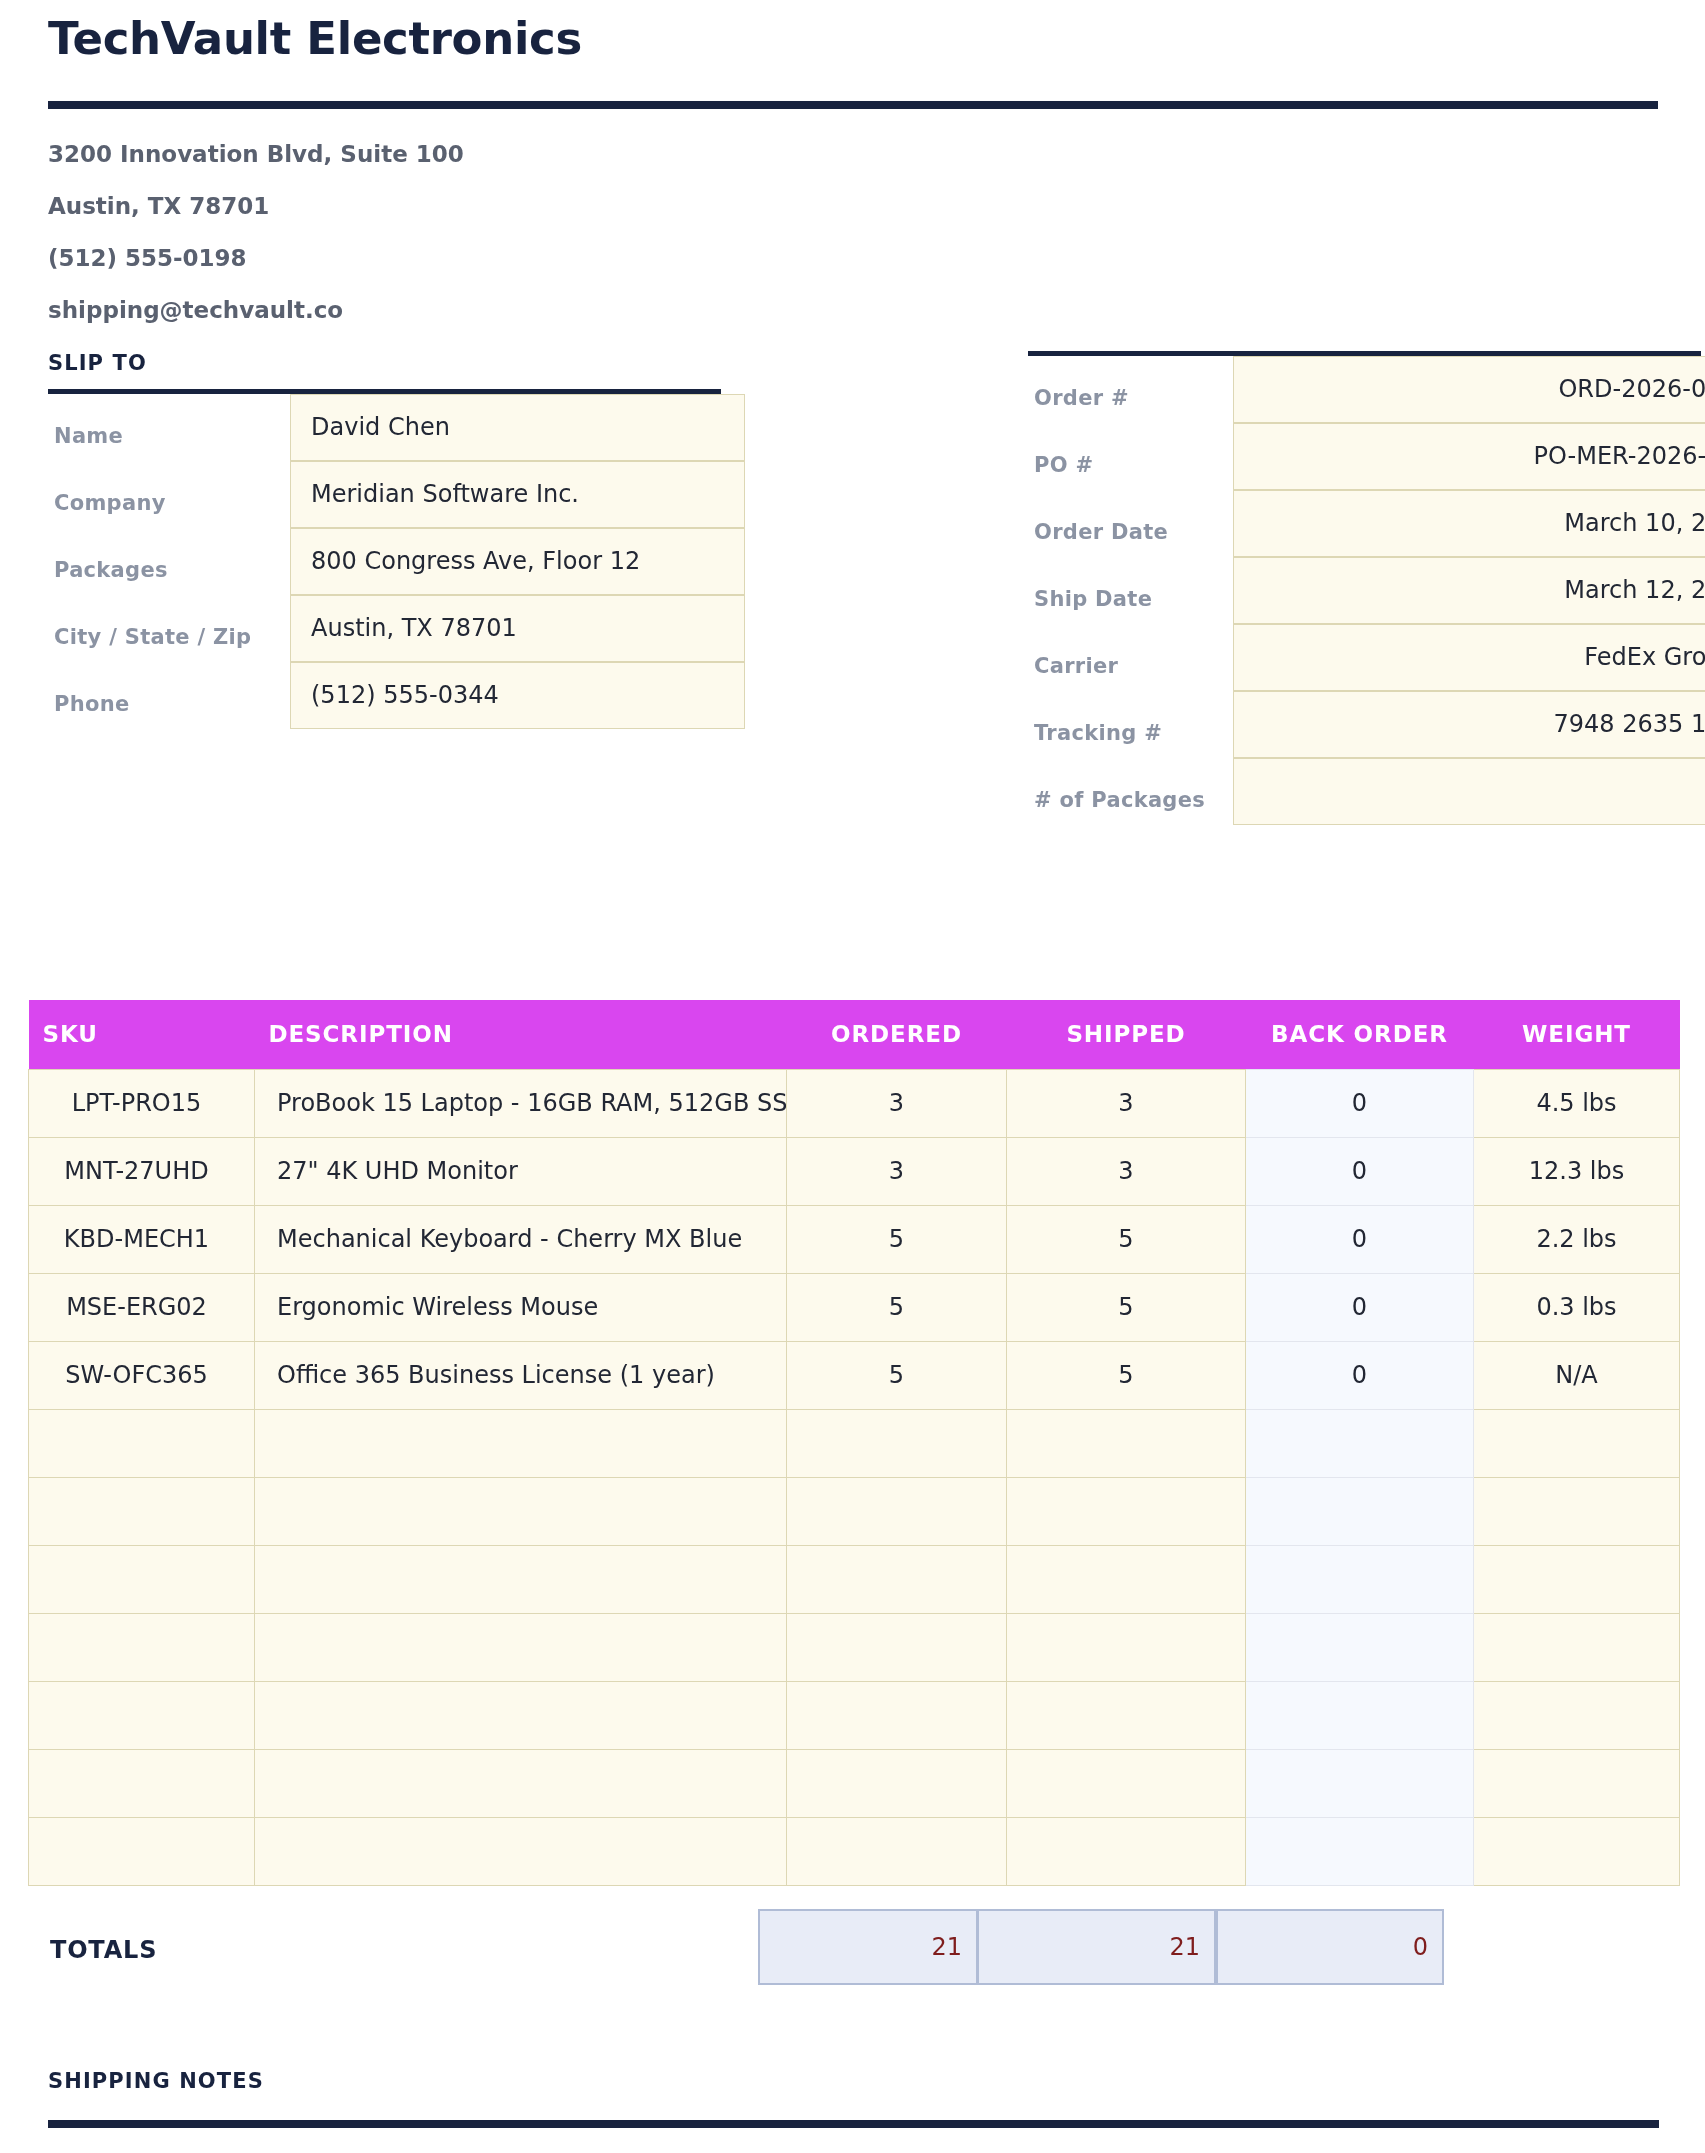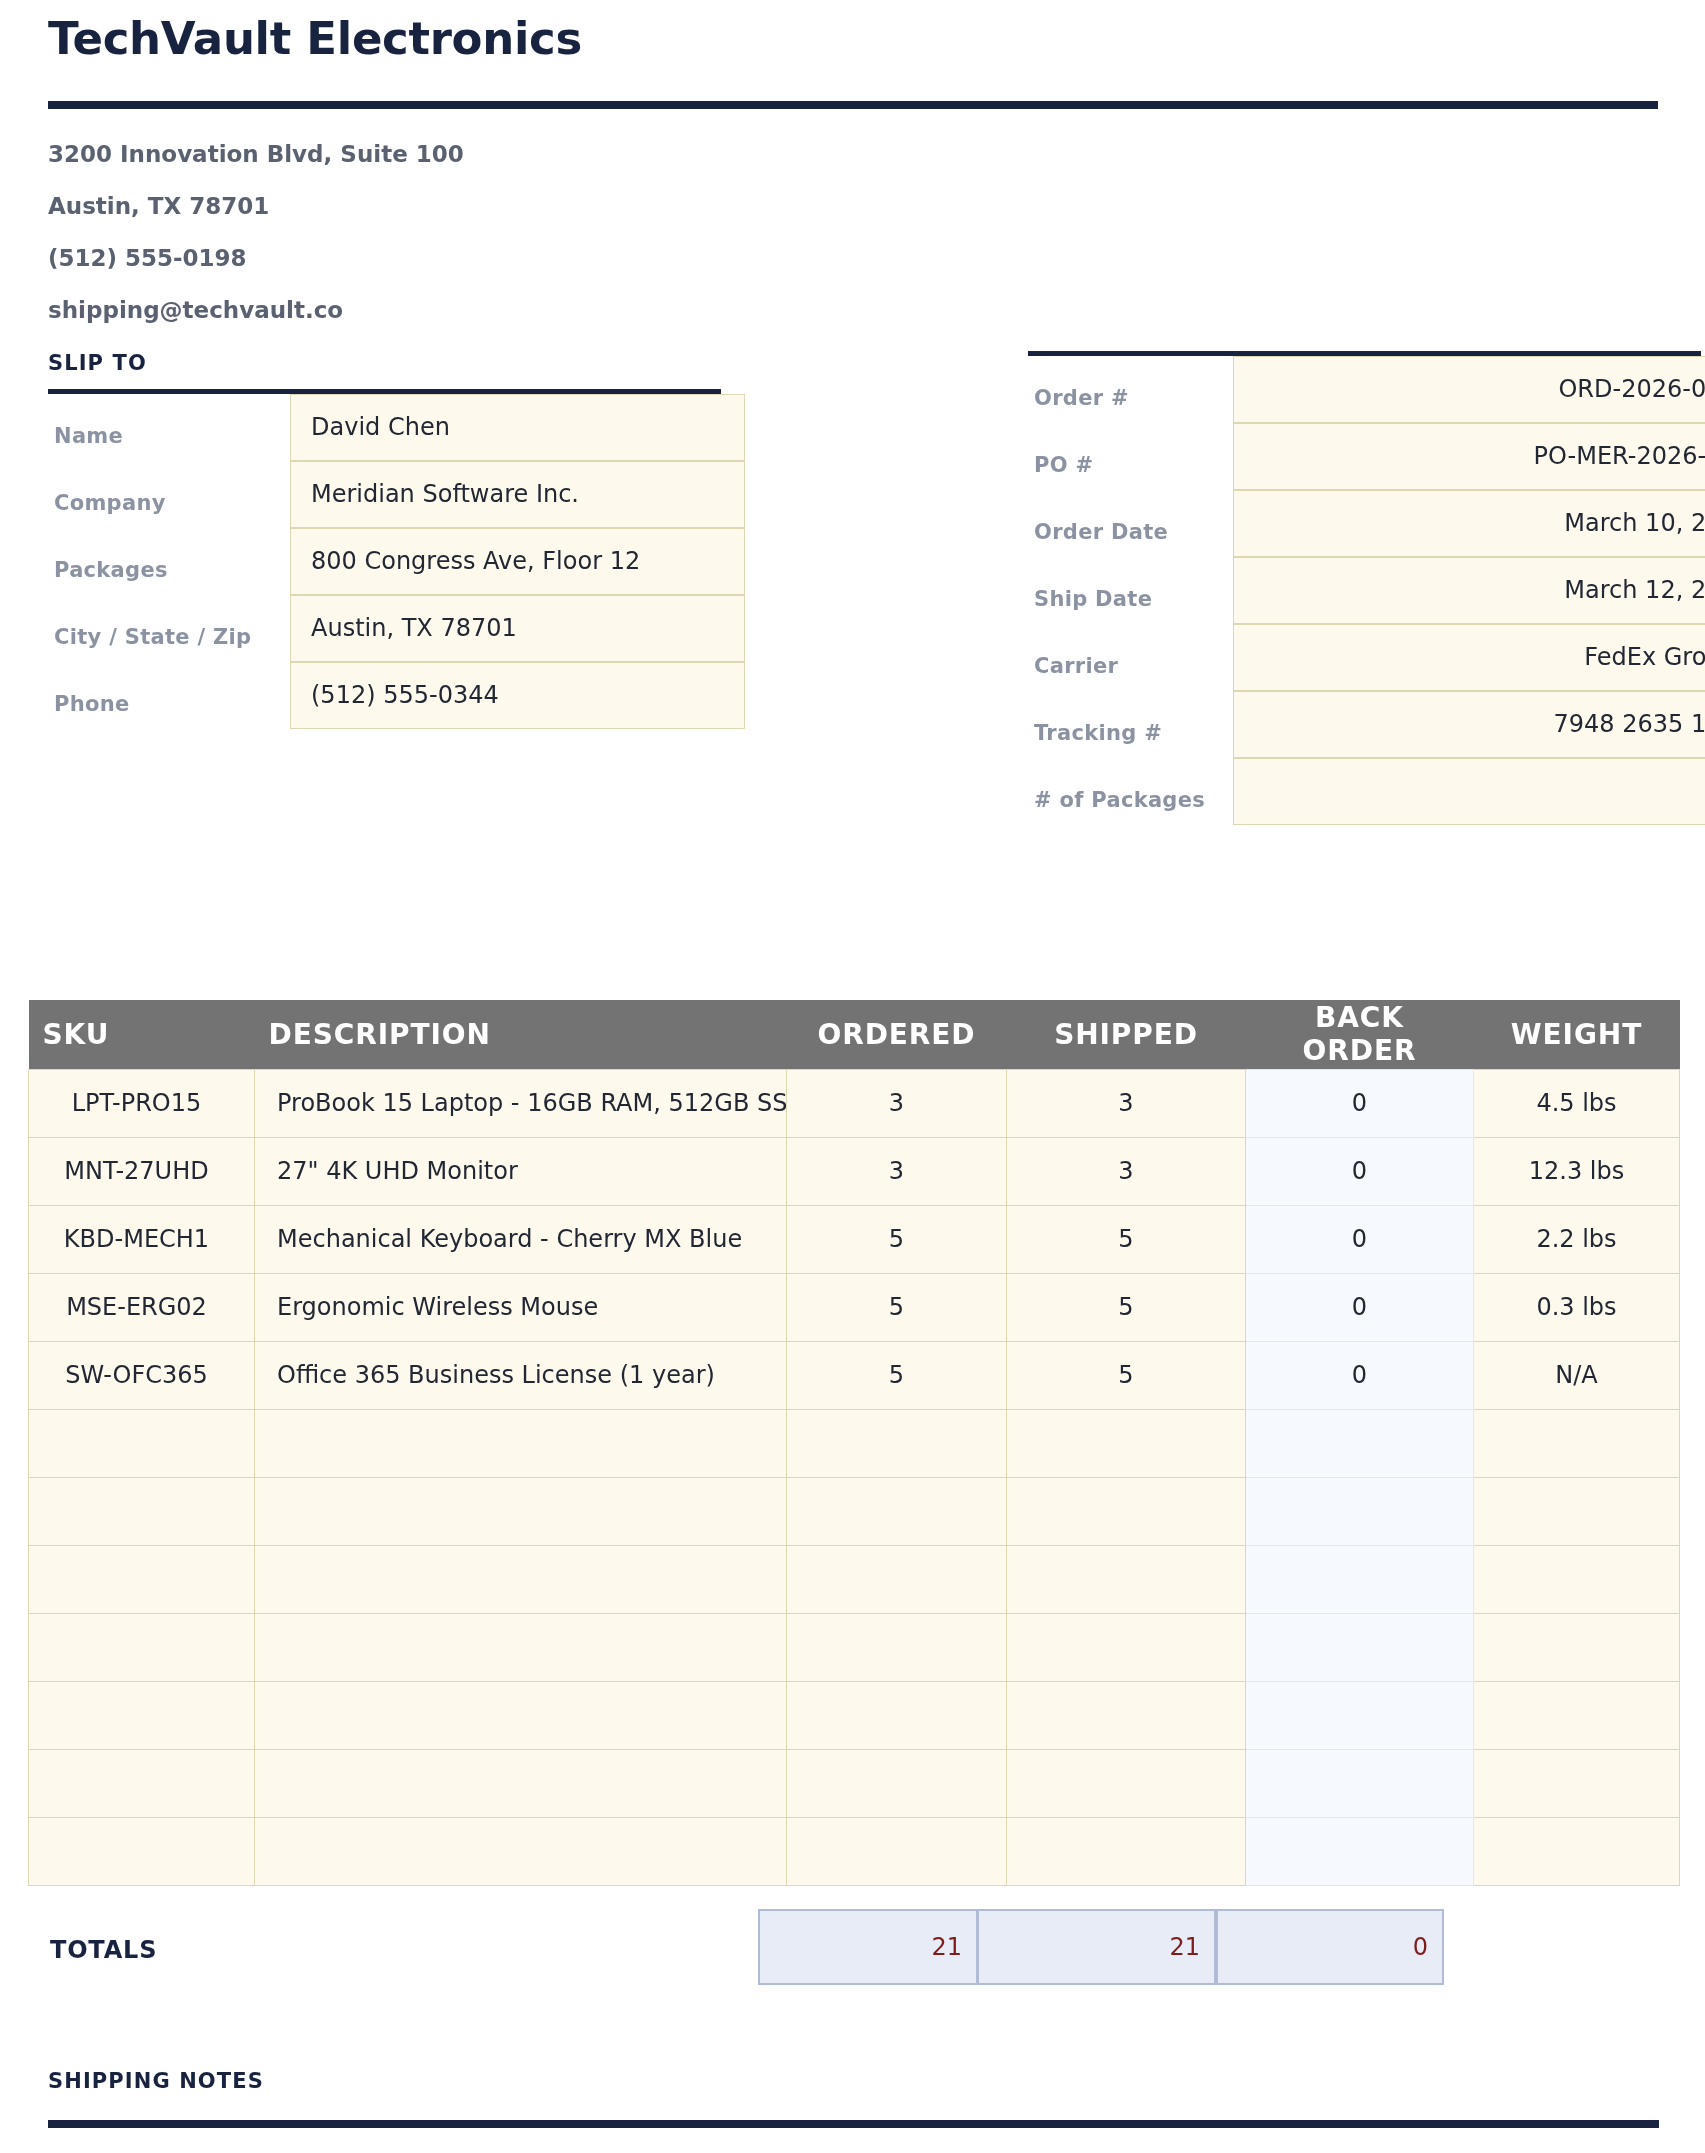--- a/index.html
+++ b/index.html
@@ -142,23 +142,23 @@
   
   .items-table {
     position: absolute;
     left: 28px;
     top: 1000px;
     width: 1649px;
     border-collapse: collapse;
     table-layout: fixed;
   }
   .items-table th {
-    background: #737373;
+    background: #d946ef;
     color: #ffffff;
-    font-size: 28px;
+    font-size: 23px;
     font-weight: bold;
     letter-spacing: 0.9px;
     height: 69px;
     padding: 0 14px;
     box-sizing: border-box;
   }
   .items-table th.c-sku   { text-align: left; width: 226px; }
   .items-table th.c-desc  { text-align: left; width: 532px; }
   .items-table th.c-ord   { text-align: center; width: 220px; }
   .items-table th.c-shp   { text-align: center; width: 239px; }

